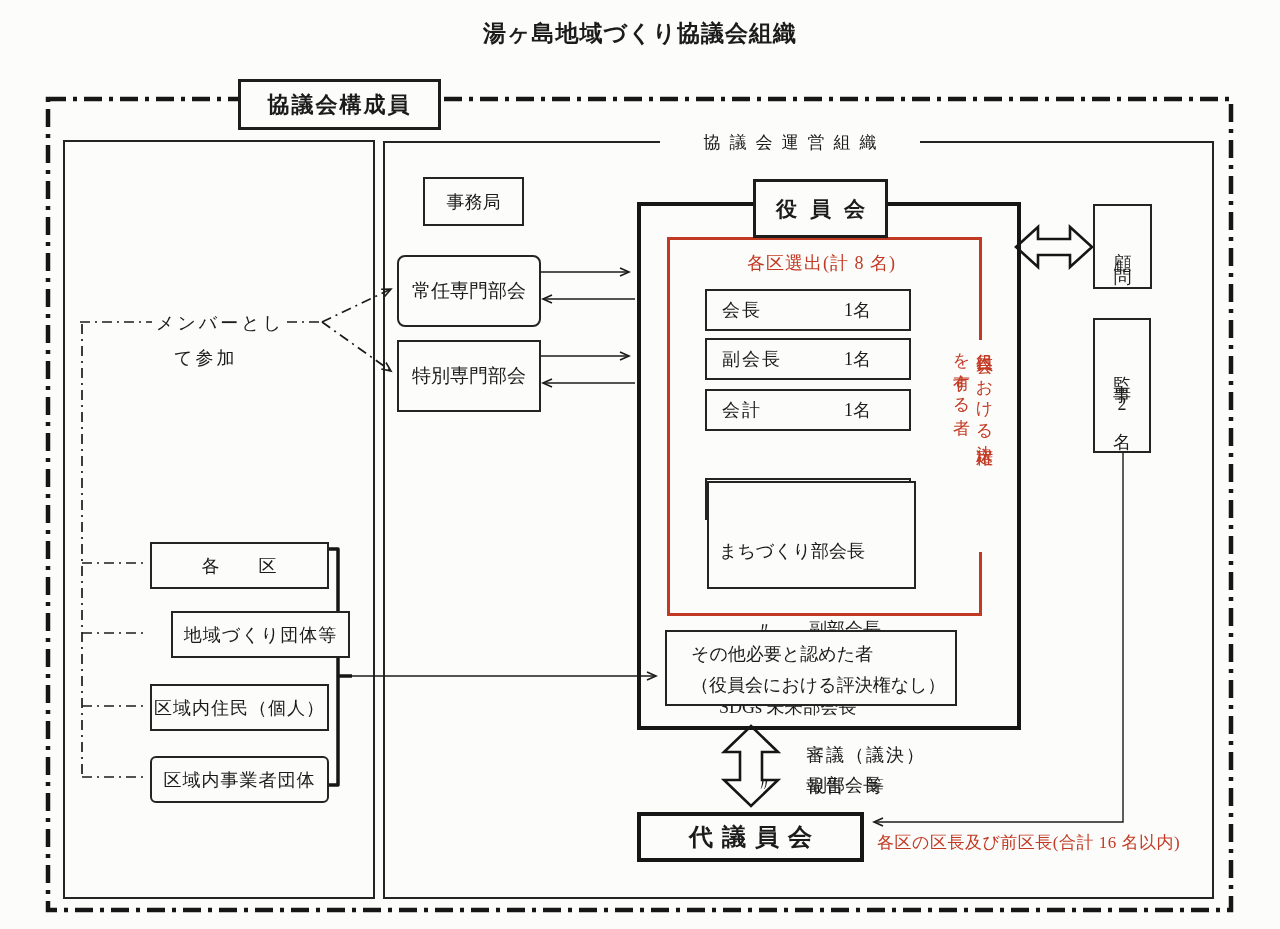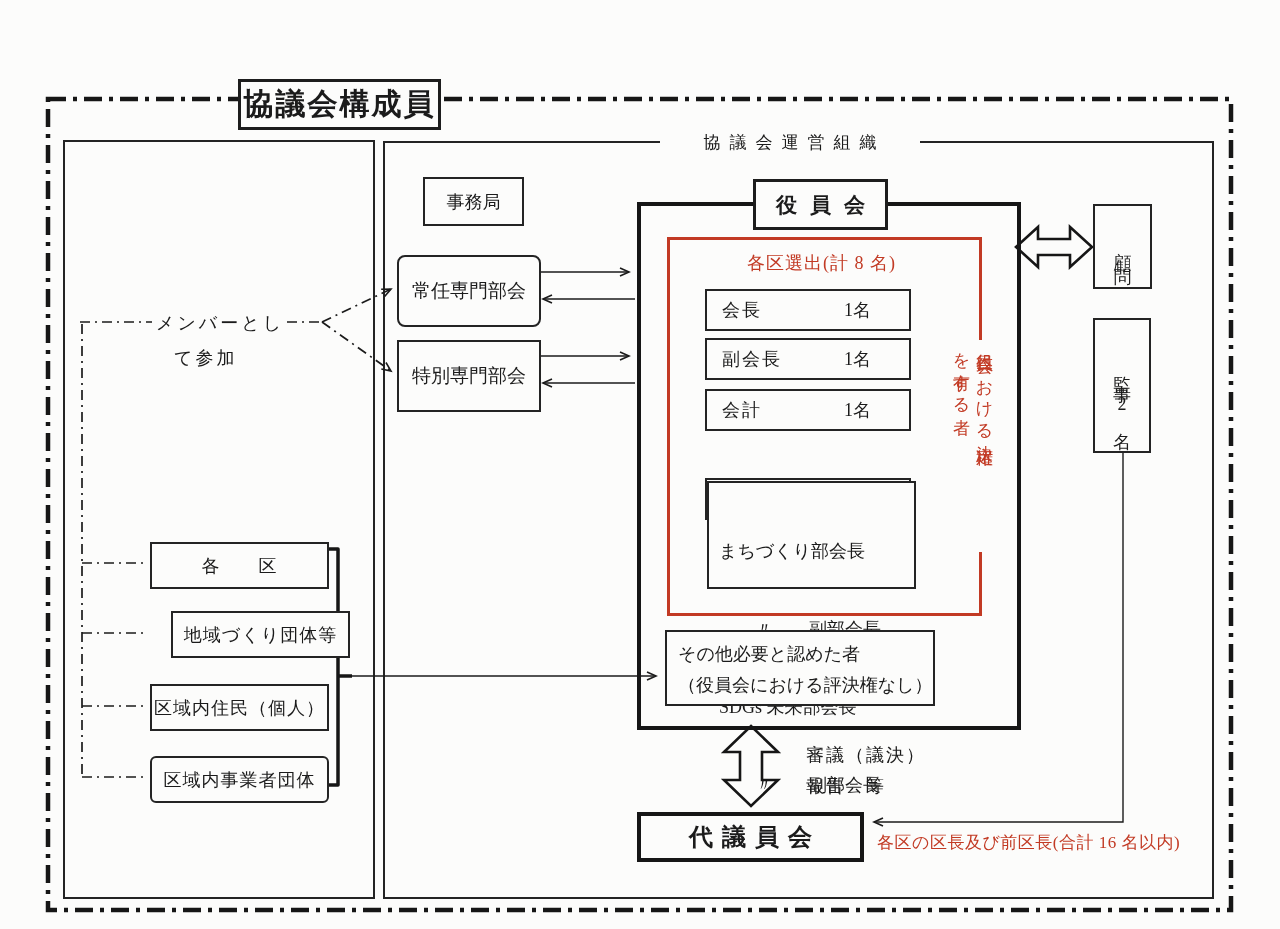--- a/index.html
+++ b/index.html
@@ -18,33 +18,33 @@
        display:flex;align-items:center;justify-content:center;font-size:18px;}
   .title{
     position:absolute;left:0;top:18px;width:1280px;text-align:center;
     font-family:"Liberation Sans",sans-serif;font-weight:bold;font-size:23px;
     letter-spacing:1px;z-index:2;
   }
   .members-label{
     position:absolute;left:238px;top:79px;width:197px;height:45px;
     border:3px solid #1d1d1d;background:var(--paper);z-index:2;
     display:flex;align-items:center;justify-content:center;
-    font-family:"Liberation Sans",sans-serif;font-weight:bold;font-size:30px;letter-spacing:2px;
+    font-family:"Liberation Sans",sans-serif;font-weight:bold;font-size:22px;letter-spacing:2px;
   }
   .org-label{
     position:absolute;left:660px;top:129px;width:260px;height:27px;z-index:2;
     background:var(--paper);display:flex;align-items:center;justify-content:center;
     font-size:17px;letter-spacing:9px;padding-left:9px;box-sizing:border-box;
   }
   .participation{position:absolute;left:156px;top:306px;z-index:2;font-size:18px;line-height:35px;letter-spacing:3px;}
   .participation .l2{padding-left:18px;font-family:Liberation Serif, serif;}
   .member-box{left:150px;width:175px;height:43px;letter-spacing:1px;}
   .board{position:absolute;left:637px;top:202px;width:376px;height:520px;border:4px solid #161616;z-index:2;background:transparent;}
   .board-title{
-    position:absolute;left:753px;top:179px;width:135px;height:51px;z-index:3;
+    position:absolute;left:753px;top:179px;width:135px;height:59px;z-index:3;
     border:3px solid #1d1d1d;background:var(--paper);
     display:flex;align-items:center;justify-content:center;
     font-family:"Liberation Sans",sans-serif;font-weight:bold;font-size:21px;
     letter-spacing:13px;padding-left:13px;box-sizing:border-box;
   }
   .red-box{position:absolute;left:667px;top:237px;width:309px;height:373px;border:3px solid var(--red);z-index:2;background:var(--paper);}
   .elected-note{position:absolute;left:667px;top:251px;width:309px;text-align:center;color:var(--red);font-size:18px;letter-spacing:1px;z-index:3;}
   .officer{left:705px;width:206px;height:42px;justify-content:flex-start;padding-left:15px;box-sizing:border-box;z-index:3;gap:40px;}
   .officer .olabel{display:inline-block;width:82px;letter-spacing:2px;}
   .chairs{
@@ -53,23 +53,23 @@
     padding:3px 0 0 10px;box-sizing:border-box;white-space:pre;
   }
   .decision-note{
     position:absolute;left:947px;top:340px;height:212px;z-index:3;
     writing-mode:vertical-rl;text-orientation:upright;
     background:var(--paper);color:var(--red);font-size:17px;letter-spacing:2px;
     padding:0 3px;
   }
   .decision-note span{display:block;}
   .others{
-    position:absolute;left:665px;top:630px;width:270px;height:76px;border:2px solid #242424;
+    position:absolute;left:665px;top:630px;width:292px;height:76px;border:2px solid #242424;
     background:var(--paper);z-index:3;font-size:18px;line-height:31px;
-    padding:7px 0 0 11px;box-sizing:border-box;
+    padding:7px 0 0 24px;box-sizing:border-box;
   }
   .vbox{writing-mode:vertical-rl;text-orientation:upright;}
   .advisor{left:1093px;top:204px;width:59px;height:85px;letter-spacing:16px;padding-top:14px;box-sizing:border-box;}
   .auditor{left:1093px;top:318px;width:58px;height:135px;letter-spacing:9px;padding-top:12px;box-sizing:border-box;}
   .auditor .count{margin-inline-start:14px;letter-spacing:4px;}
   .assembly{
     position:absolute;left:637px;top:812px;width:227px;height:50px;border:4px solid #161616;
     background:var(--paper);z-index:2;display:flex;align-items:center;justify-content:center;
     font-family:"Liberation Sans",sans-serif;font-weight:bold;font-size:24px;
     letter-spacing:9px;padding-left:9px;box-sizing:border-box;
@@ -111,20 +111,21 @@
     <path d="M82,706 H148" stroke="#1b1b1b" stroke-width="1.7" fill="none" stroke-dasharray="10 5 2 5"></path>
     <path d="M82,777 H148" stroke="#1b1b1b" stroke-width="1.7" fill="none" stroke-dasharray="10 5 2 5"></path>
     <path d="M287,322 H321" stroke="#1b1b1b" stroke-width="1.7" fill="none" stroke-dasharray="10 5 2 5"></path>
     <path d="M322,322 L391,289" stroke="#1b1b1b" stroke-width="1.7" fill="none" stroke-dasharray="10 5 2 5" marker-end="url(#arr)"></path>
     <path d="M322,322 L391,371" stroke="#1b1b1b" stroke-width="1.7" fill="none" stroke-dasharray="10 5 2 5" marker-end="url(#arr)"></path>
 
     <polygon points="1016,247 1038,227 1038,239 1070,239 1070,227 1092,247 1070,267 1070,255 1038,255 1038,267" fill="#fcfcfb" stroke="#161616" stroke-width="2.6" stroke-linejoin="miter"></polygon>
     <polygon points="751,726 778,752 762,752 762,780 778,780 751,806 724,780 740,780 740,752 724,752" fill="#fcfcfb" stroke="#161616" stroke-width="2.6" stroke-linejoin="miter"></polygon>
   </svg>
 
+  <div class="title">湯ヶ島地域づくり協議会組織</div>
   <div class="members-label">協議会構成員</div>
   <div class="org-label">協議会運営組織</div>
 
   <div class="participation">
     <div class="l1">メンバーとし</div>
     <div class="l2">て参加</div>
   </div>
 
   <div class="box member-box" style="top:542px;">各　　区</div>
   <div class="box member-box" style="top:611px;margin-left:21px;">地域づくり団体等</div>

